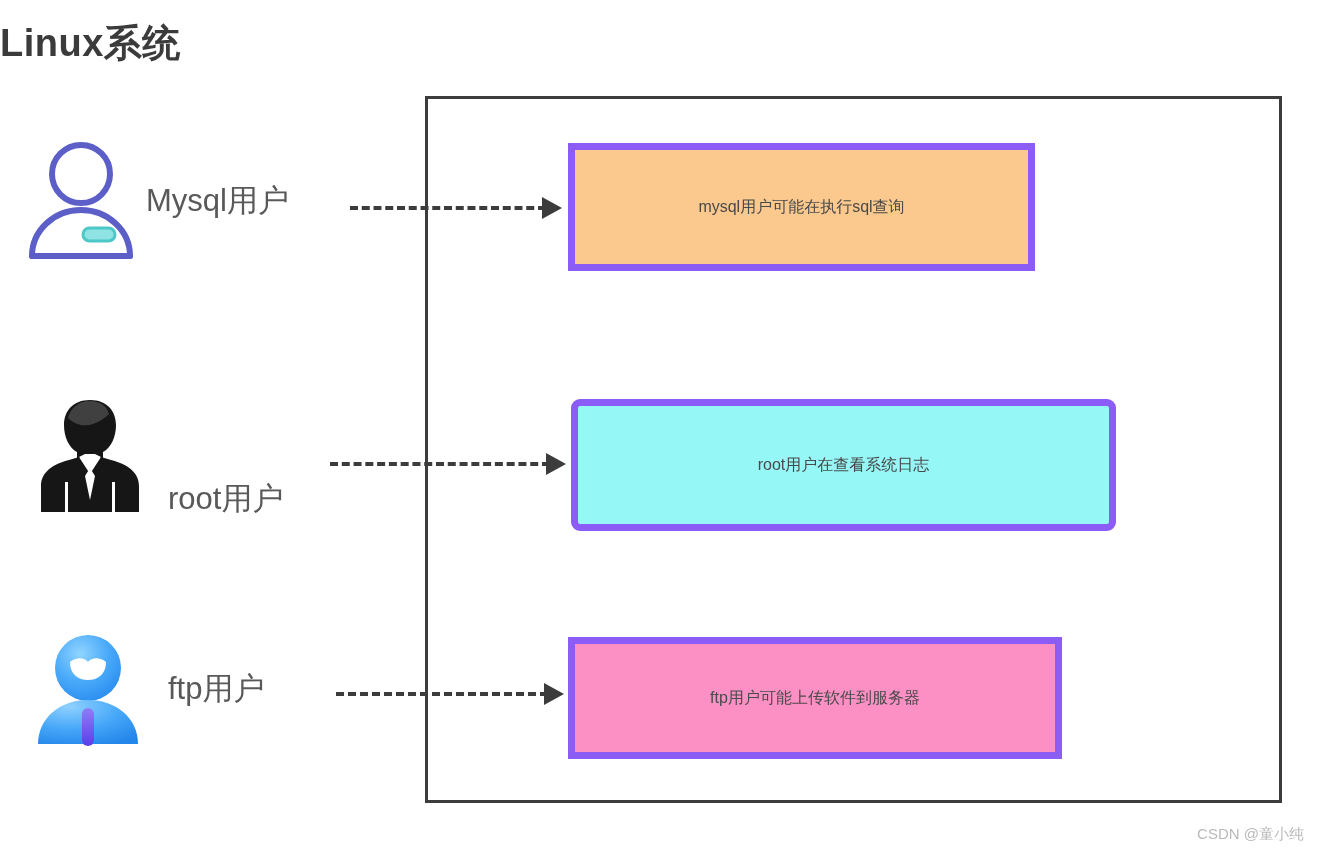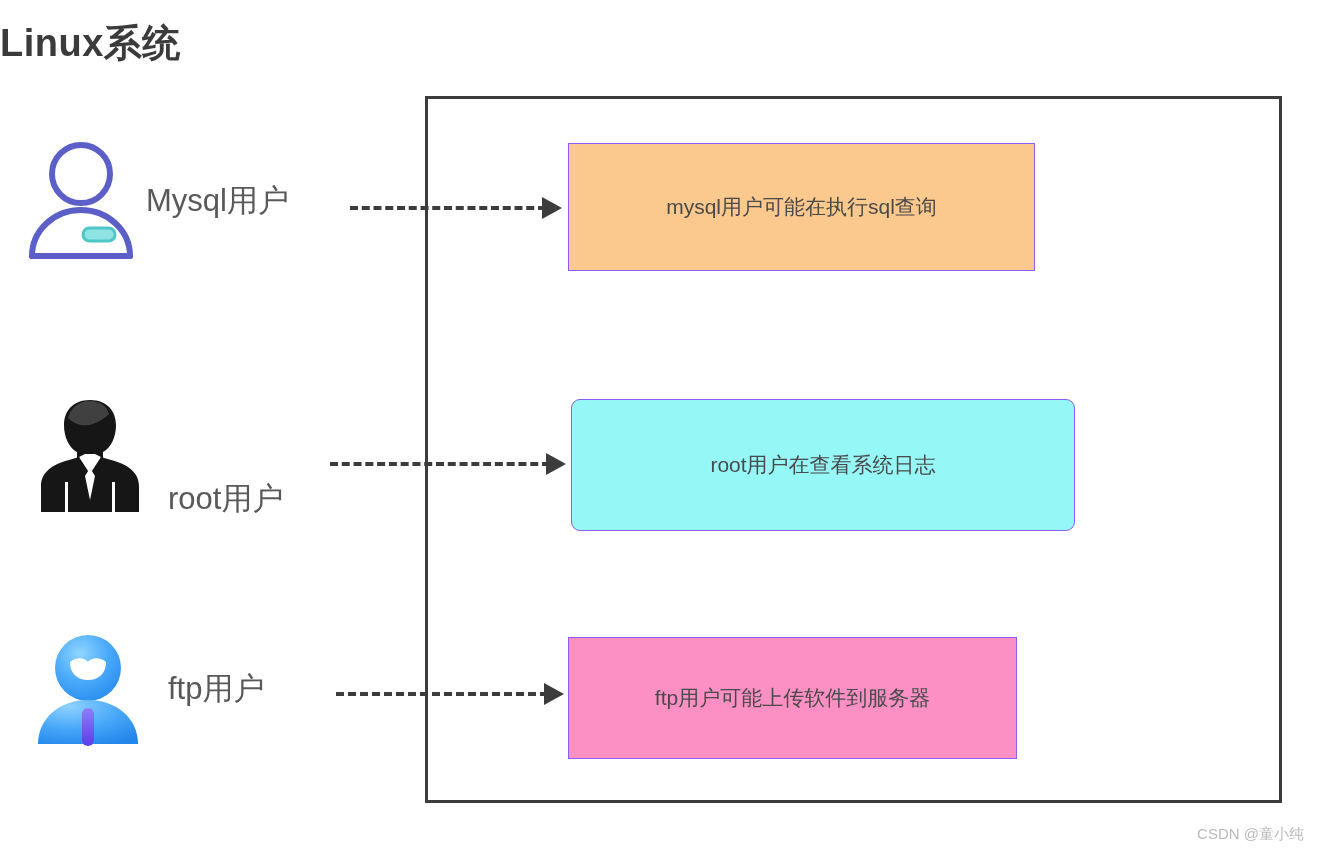--- a/index.html
+++ b/index.html
@@ -40,48 +40,48 @@
     height: 707px;
     border: 3px solid #3c3c3c;
     box-sizing: border-box;
     background: transparent;
   }
 
   
   .process-box {
     position: absolute;
     box-sizing: border-box;
-    border: 1px solid #8b5cf6;
+    border: 7px solid #8b5cf6;
     display: flex;
     align-items: center;
     justify-content: center;
     text-align: center;
     color: #4a4a4a;
-    font-size: 21px;
+    font-size: 16px;
     line-height: 1.4;
   }
   #box-mysql {
     left: 568px;
     top: 143px;
     width: 467px;
     height: 128px;
     background: #fbc88d;
   }
   #box-root {
     left: 571px;
     top: 399px;
-    width: 504px;
+    width: 545px;
     height: 132px;
     background: #96f7f7;
     border-radius: 9px;
   }
   #box-ftp {
     left: 568px;
     top: 637px;
-    width: 449px;
+    width: 494px;
     height: 122px;
     background: #fc90c4;
   }
 
   
   .user-label {
     position: absolute;
     font-size: 31px;
     color: #595959;
     white-space: nowrap;

